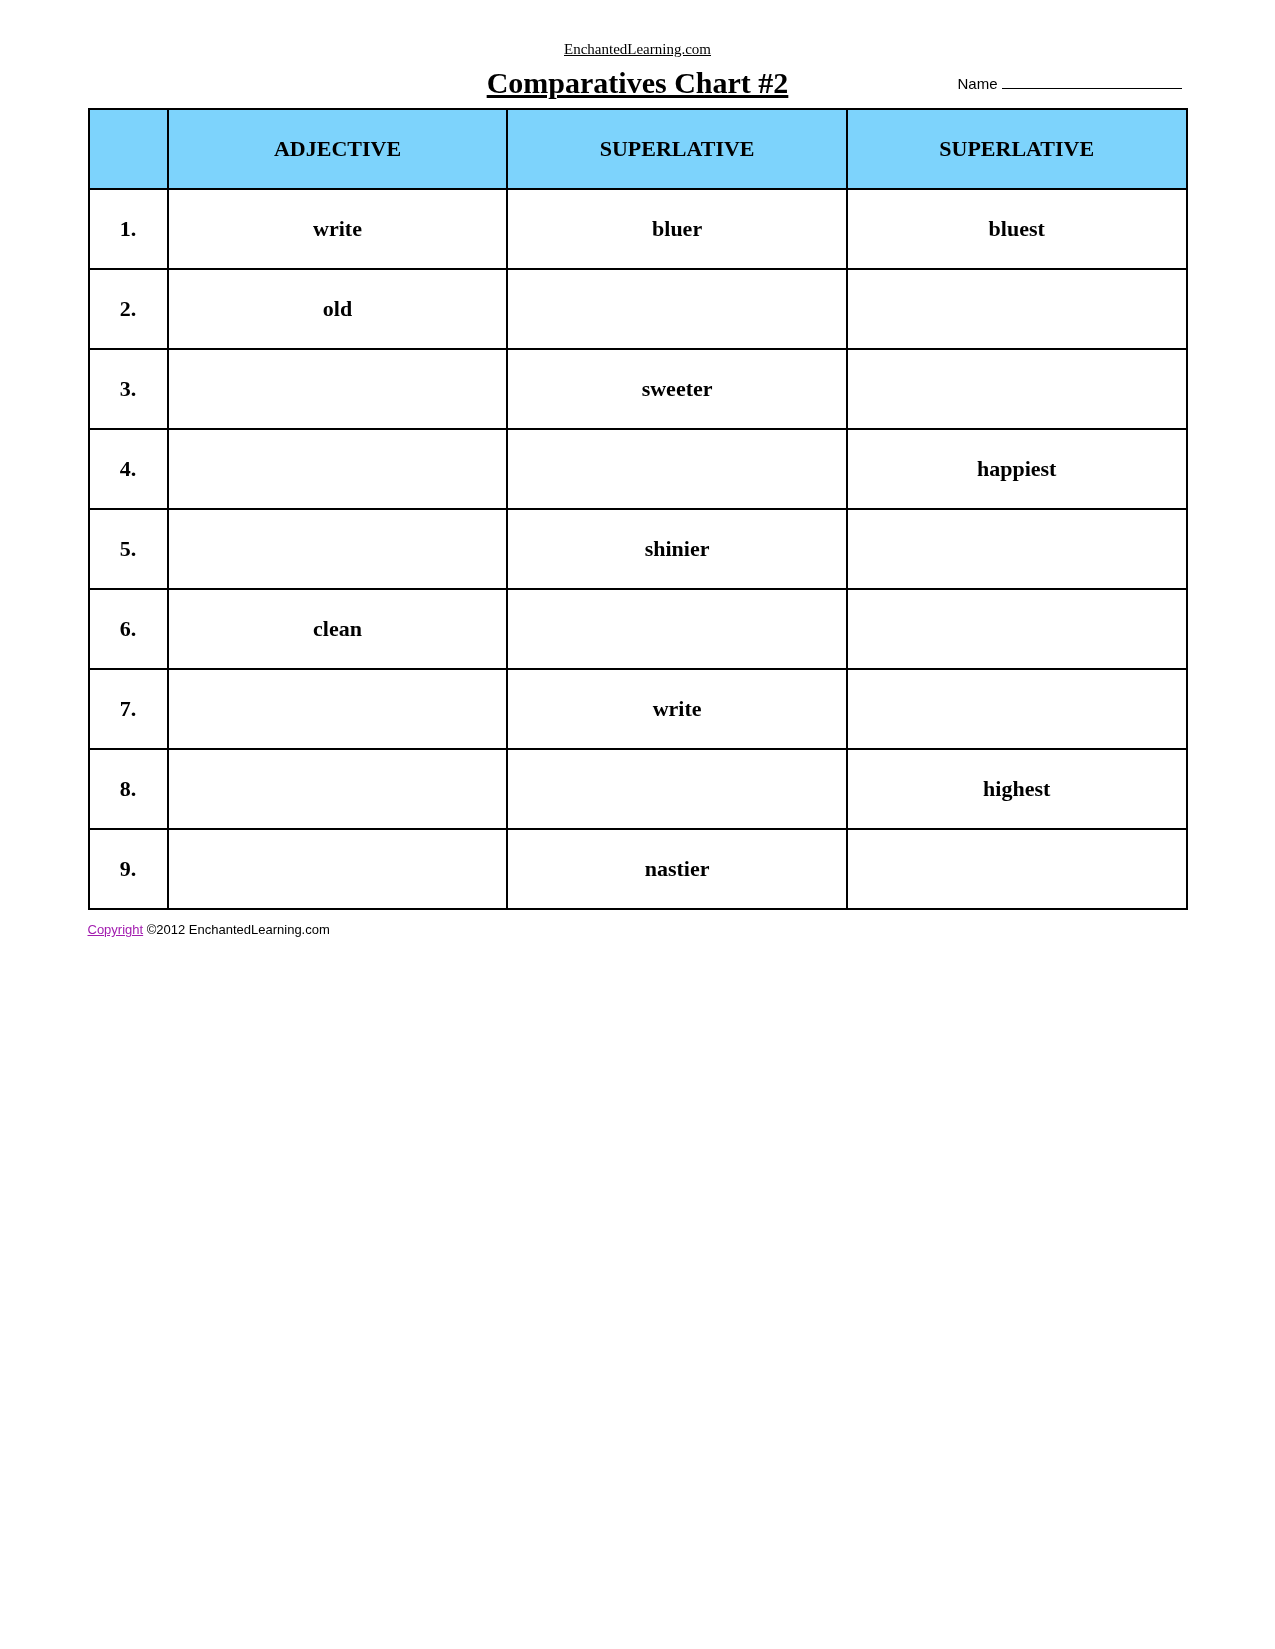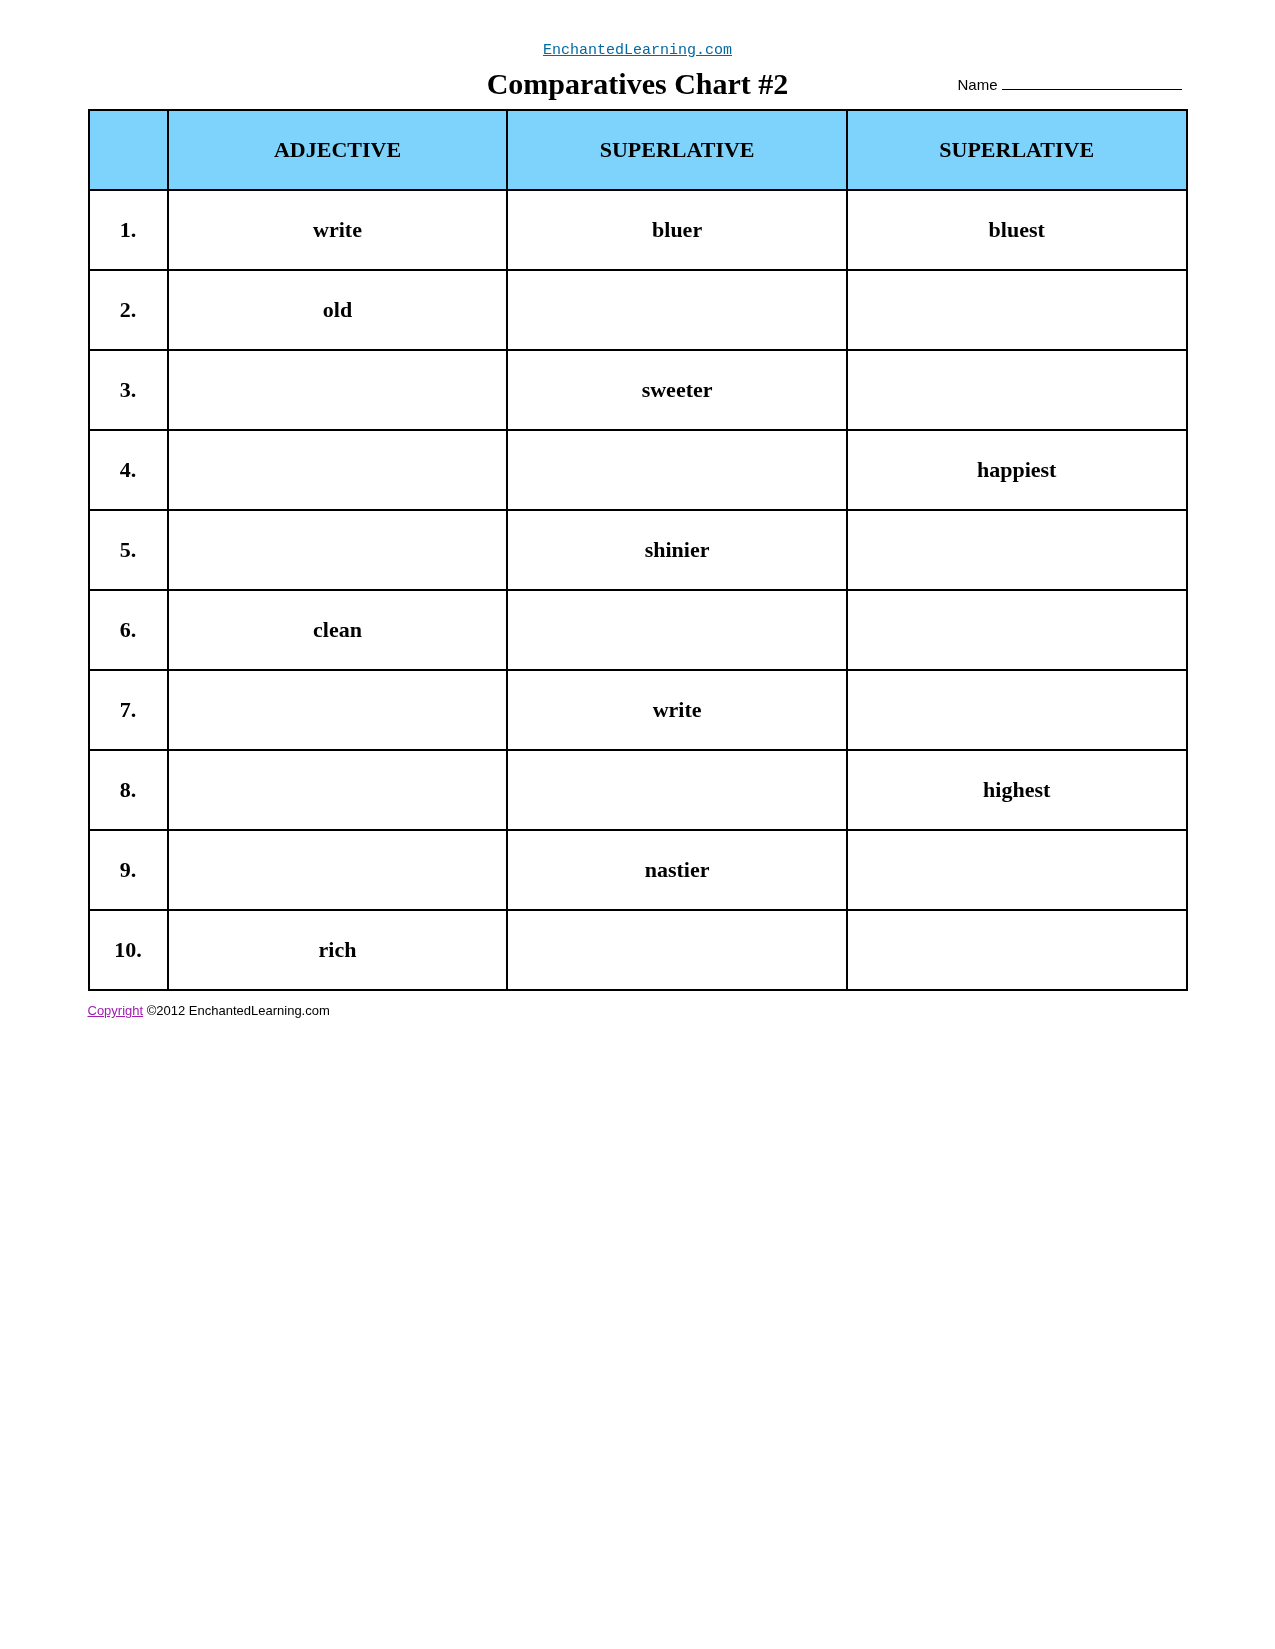--- a/index.html
+++ b/index.html
@@ -21,39 +21,40 @@
       max-width: 1100px;
       margin: 0 auto;
     }
 
     .top-link {
       text-align: center;
       margin-bottom: 8px;
     }
 
     .top-link a {
-      color: #0369a1;
+      color: #000000;
       text-decoration: underline;
       font-size: 15px;
-      font-family: Liberation Mono, monospace;
+      font-family: Liberation Serif, serif;
     }
 
     .title-row {
       display: flex;
       align-items: center;
       justify-content: center;
       margin-bottom: 8px;
       position: relative;
     }
 
     .page-title {
       font-size: 30px;
       font-weight: bold;
       text-align: center;
       font-family: 'Comic Sans MS', cursive;
+      text-decoration: underline;
     }
 
     .name-field {
       position: absolute;
       right: 6px;
       font-size: 15px;
       font-family: Arial, sans-serif;
       white-space: nowrap;
     }
 
@@ -207,26 +208,20 @@
           <td class="col-adjective"></td>
           <td class="col-comparative"></td>
           <td class="col-superlative">highest</td>
         </tr>
         <tr>
           <td class="row-num">9.</td>
           <td class="col-adjective"></td>
           <td class="col-comparative">nastier</td>
           <td class="col-superlative"></td>
         </tr>
-        <tr>
-          <td class="row-num">10.</td>
-          <td class="col-adjective">rich</td>
-          <td class="col-comparative"></td>
-          <td class="col-superlative"></td>
-        </tr>
       </tbody>
   </table>
 
   <div class="footer">
     <a>Copyright</a><span> ©2012 EnchantedLearning.com</span>
   </div>
 
 </div>
 
 </body></html>

